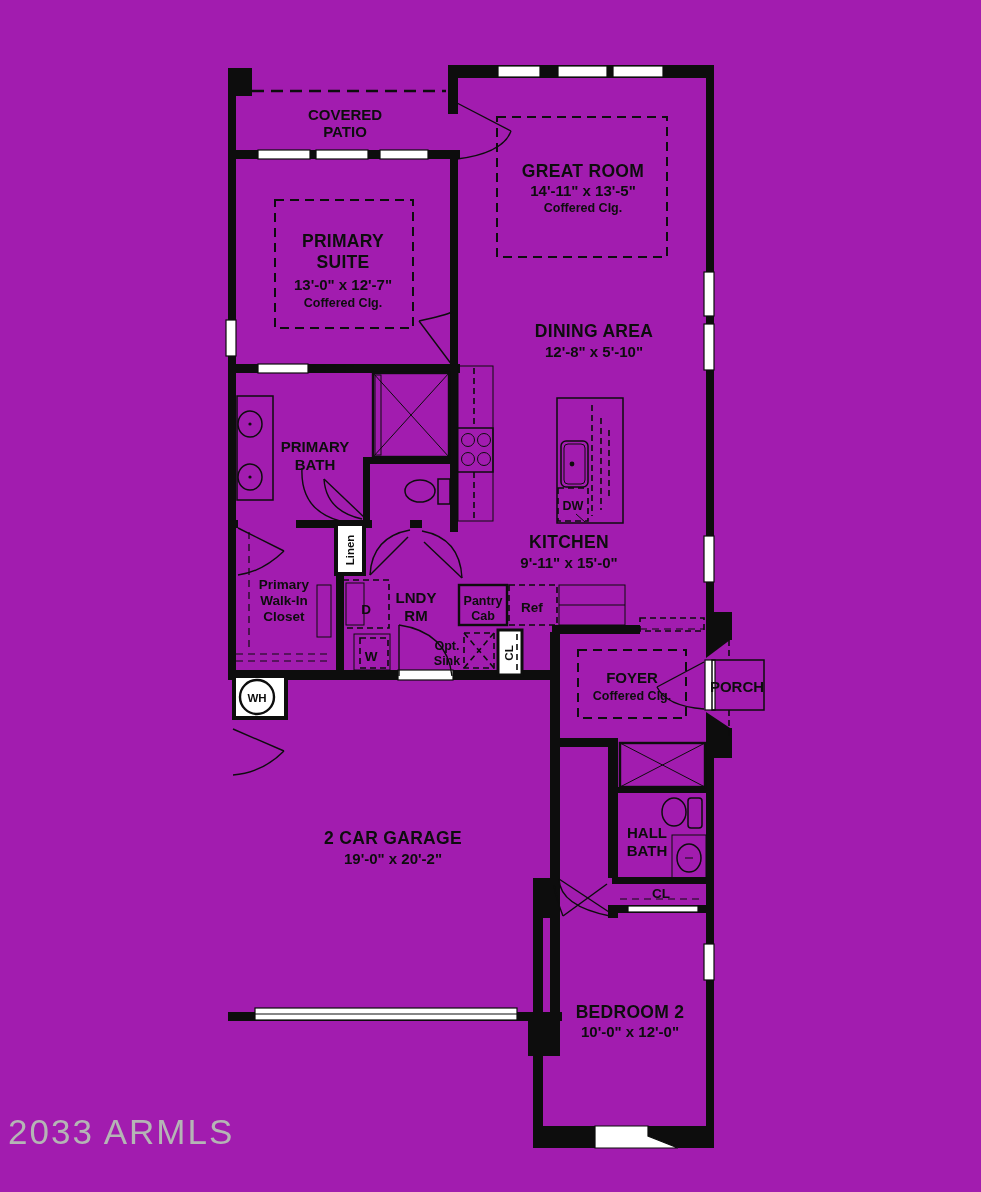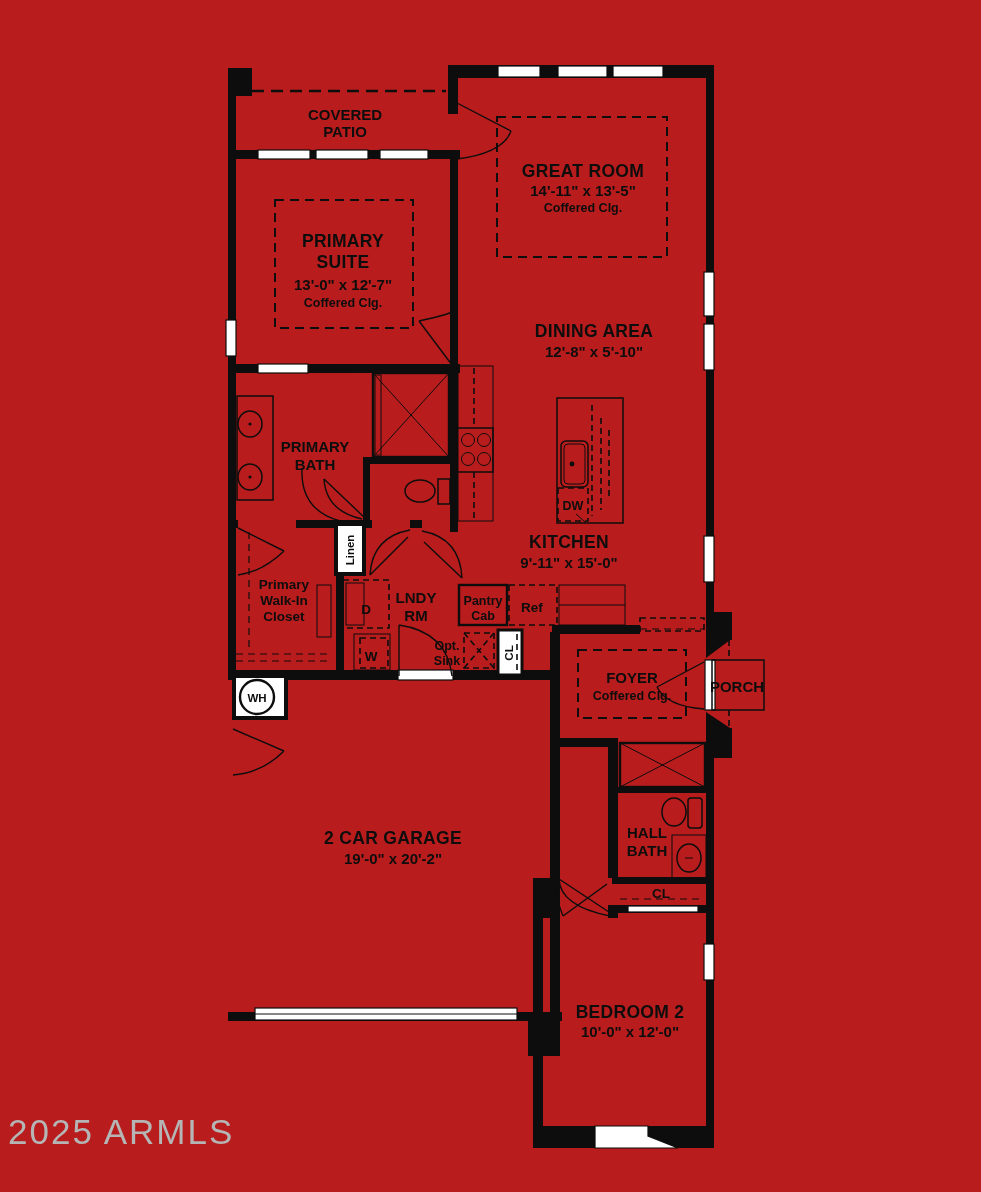--- a/index.html
+++ b/index.html
@@ -1,16 +1,16 @@
 <!DOCTYPE html>
 <html><head>
 <meta charset="utf-8">
 <style>
   html,body{margin:0;padding:0;background:#ffffff;}
-  .canvas{position:relative;width:981px;height:1192px;background:#b91c1c;overflow:hidden;
+  .canvas{position:relative;width:981px;height:1192px;background:#a21caf;overflow:hidden;
           font-family:"Liberation Sans",sans-serif;}
   svg text{font-family:"Liberation Sans",sans-serif;font-weight:700;fill:#0d0d0d;}
   .mid{text-anchor:middle;}
   .s17{font-size:17.5px;letter-spacing:.3px;}
   .s15{font-size:15px;}
   .s14{font-size:13.5px;}
   .s13{font-size:12.5px;}
   .s12{font-size:11.5px;}
   .wall{fill:#0d0d0d;stroke:none;}
   .win{fill:#ffffff;stroke:#0d0d0d;stroke-width:1.2;}
@@ -271,15 +271,15 @@
     <text class="mid s13" x="483" y="620">Cab</text>
     <text class="mid s14" x="532" y="612">Ref</text>
     <text class="mid s13" x="573" y="510">DW</text>
     <text class="mid s12" x="509" y="657" transform="rotate(-90 509 653)">CL</text>
     <text class="mid s12" x="257" y="702">WH</text>
     <text class="mid s14" x="661" y="898">CL</text>
   </g>
 
 </svg>
 
-<div class="watermark">2025 ARMLS</div>
+<div class="watermark">2033 ARMLS</div>
 
 </div>
 
 </body></html>

